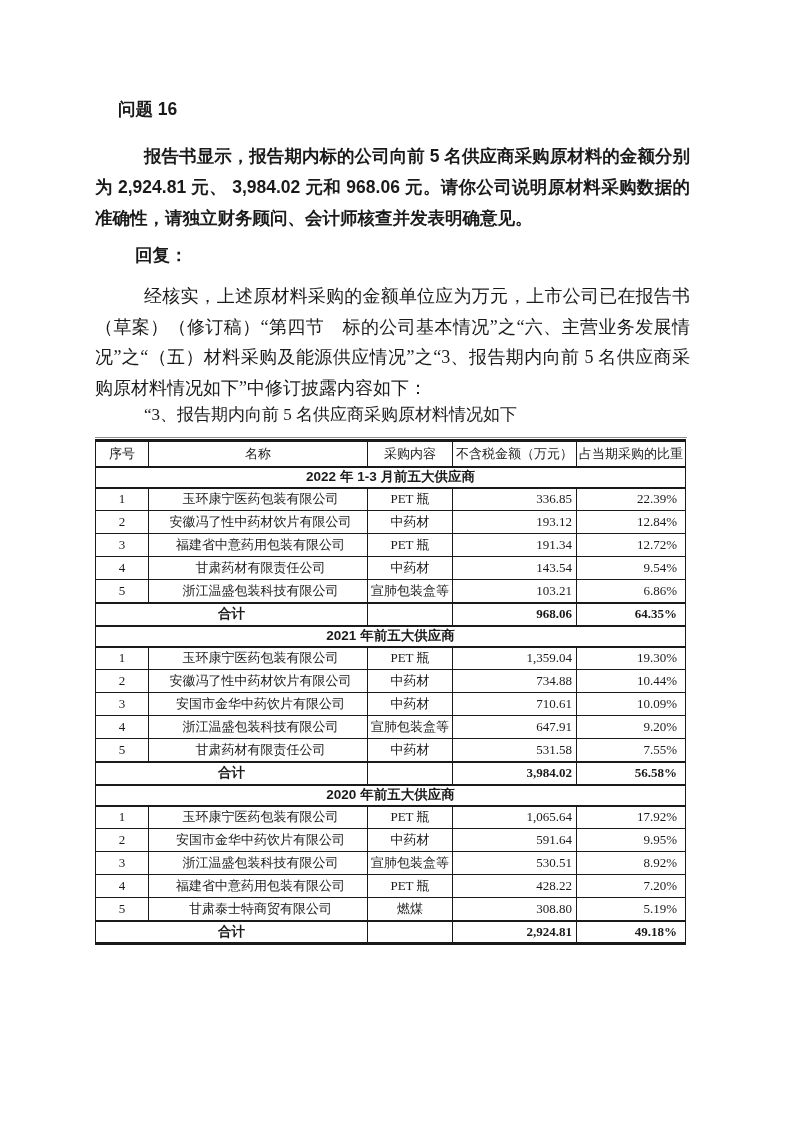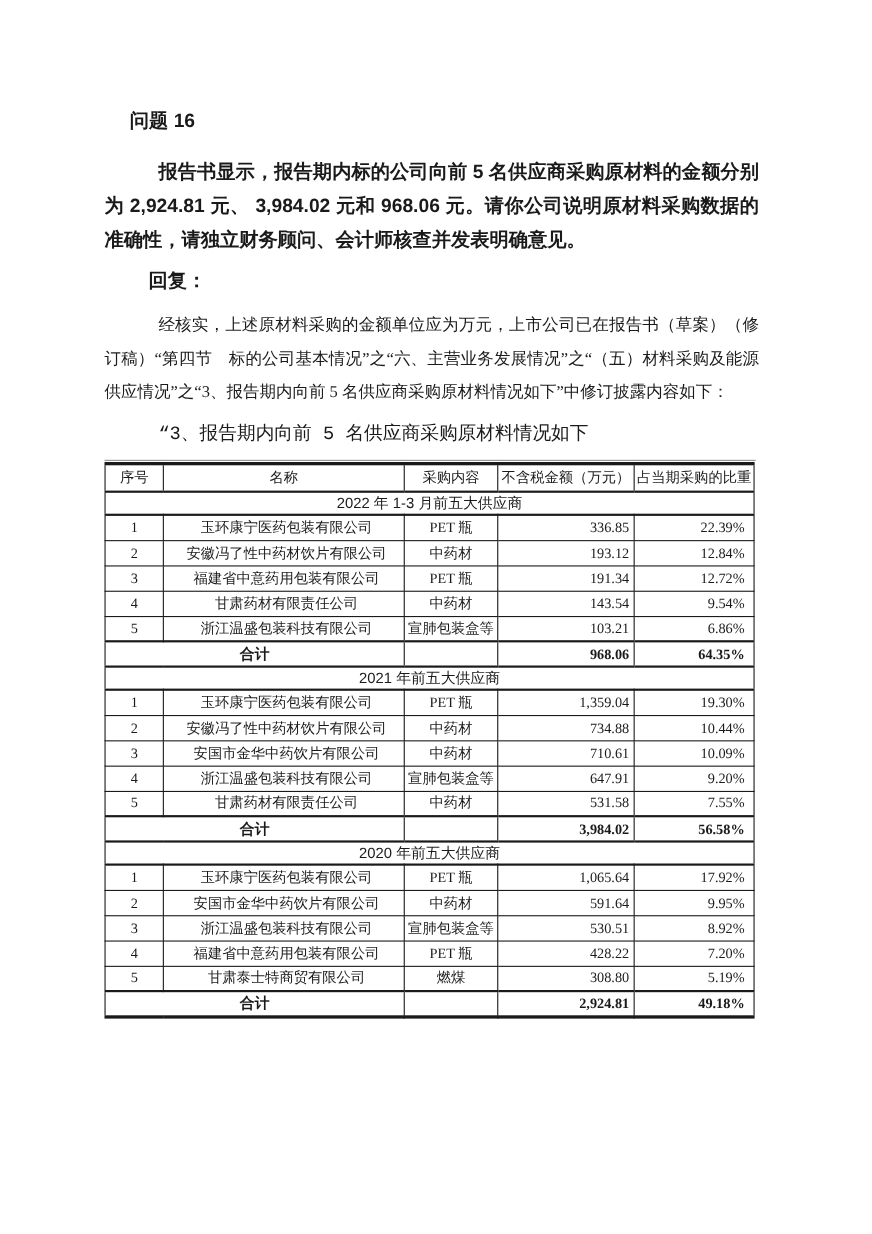--- a/index.html
+++ b/index.html
@@ -42,31 +42,29 @@
   .section-heading {
     margin-top: 22px;
     font-family: "Liberation Sans", "DejaVu Sans", sans-serif;
     font-weight: 700;
     font-size: 17.5px;
     line-height: 24px;
     text-indent: 40px;
   }
   .body-para {
     margin-top: 14px;
-    font-size: 15px;
+    font-size: 18px;
     line-height: 30.5px;
     text-indent: 49px;
     text-align: justify;
   }
   .quote-line {
-    margin-top: 11px;
     font-size: 17px;
     line-height: 24px;
     text-indent: 49px;
-    font-family: Liberation Mono, monospace;
   }
   .table-wrap {
     margin-top: 10px;
     width: 592px;
     border-top: 1px solid #8f8f8f; 
     padding-top: 1px;
   }
   table {
     width: 590px;
     border-collapse: collapse;
@@ -82,21 +80,21 @@
   }
   thead th {
     font-family: "Liberation Sans", "DejaVu Sans", sans-serif;
     font-weight: 400;
     height: 26px;
     text-align: center;
     border-bottom: 2px solid #1a1a1a;
   }
   td.sec-title {
     font-family: "Liberation Sans", "DejaVu Sans", sans-serif;
-    font-weight: 400;
+    font-weight: 700;
     font-size: 13.5px;
     text-align: center;
     height: 21px;
     border-top: 2px solid #1a1a1a;
     border-bottom: 2px solid #1a1a1a;
   }
   td { height: 23px; }
   td.c-no { text-align: center; font-family: "Liberation Serif", "DejaVu Serif", serif; }
   td.c-name { text-align: center; padding-left: 5px; margin-left: 24px; }
   td.c-content { text-align: center; }

